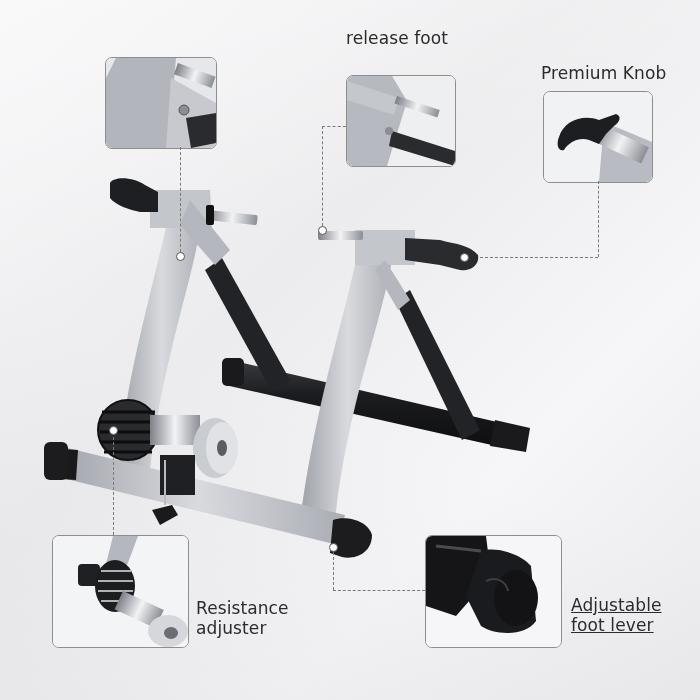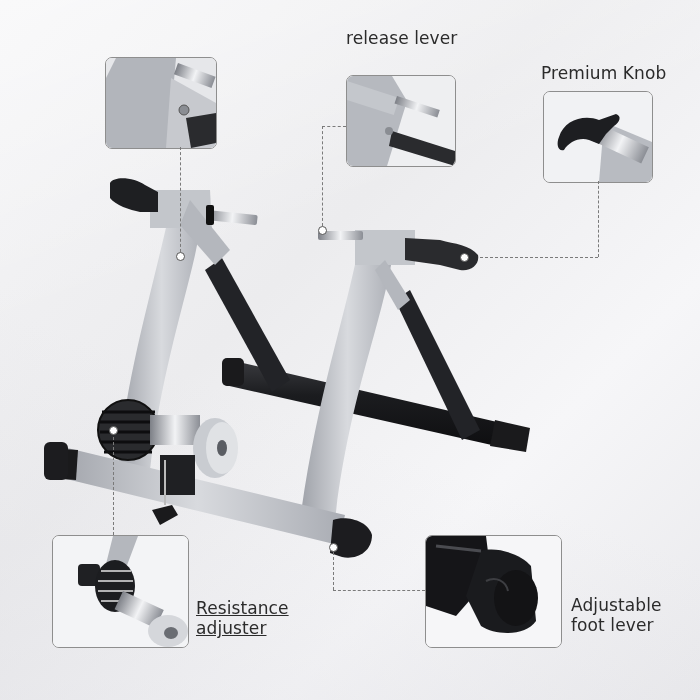--- a/index.html
+++ b/index.html
@@ -109,21 +109,21 @@
     <path d="M65,20 L110,45 L110,90 L60,90 Z" fill="#c7c9ce"></path>
     <path d="M80,60 L110,55 L110,85 L85,90 Z" fill="#2a2b2e"></path>
     <rect x="72" y="5" width="40" height="12" fill="url(#chrome)" transform="rotate(20 72 5)"></rect>
     <circle cx="78" cy="52" r="5" fill="#8a8d93" stroke="#555" stroke-width="1"></circle>
   </svg>
 </div>
 <div class="dash-v" style="left:180px;top:147px;height:105px;"></div>
 <div class="dot" style="left:176px;top:252px;"></div>
 
 <div class="label" style="left:346px;top:28px;">
-  <div>release lever</div>
+  <div>release foot</div>
 </div>
 <div class="box" style="left:346px;top:75px;width:108px;height:90px;">
   <svg width="108" height="90" viewBox="0 0 108 90">
     <rect width="108" height="90" fill="#eeeff1"></rect>
     <path d="M0,0 L45,0 L60,25 L40,90 L0,90 Z" fill="#b6b9bf"></path>
     <rect x="0" y="5" width="55" height="18" fill="#c4c7cc" transform="rotate(18 0 5)"></rect>
     <rect x="50" y="20" width="45" height="8" fill="url(#chrome)" transform="rotate(18 50 20)"></rect>
     <path d="M45,55 L108,75 L108,90 L42,70 Z" fill="#2a2b2e"></path>
     <circle cx="42" cy="55" r="4" fill="#8a8d93"></circle>
   </svg>
@@ -159,34 +159,34 @@
       <line x1="45" y1="55" x2="80" y2="55"></line>
       <line x1="48" y1="65" x2="78" y2="65"></line>
     </g>
     <rect x="70" y="55" width="45" height="20" fill="url(#chrome)" transform="rotate(25 70 55)"></rect>
     <ellipse cx="115" cy="95" rx="20" ry="16" fill="#d5d7db"></ellipse>
     <ellipse cx="118" cy="97" rx="7" ry="6" fill="#6a6d73"></ellipse>
   </svg>
 </div>
 <div class="dash-v" style="left:113px;top:432px;height:103px;"></div>
 <div class="dot" style="left:109px;top:426px;"></div>
-<div class="label" style="left:196px;top:598px;text-decoration:underline;">
+<div class="label" style="left:196px;top:598px;">
   <div>Resistance</div>
   <div>adjuster</div>
 </div>
 
 <div class="box" style="left:425px;top:535px;width:135px;height:111px;">
   <svg width="135" height="111" viewBox="0 0 135 111">
     <rect width="135" height="111" fill="#f6f6f8"></rect>
     <path d="M0,0 L60,0 L65,40 L30,80 L0,70 Z" fill="#151518"></path>
     <path d="M55,15 C70,10 95,18 105,30 L110,85 C100,100 70,100 55,90 L40,60 Z" fill="#1a1b1e"></path>
     <ellipse cx="90" cy="62" rx="22" ry="28" fill="#131315"></ellipse>
     <path d="M10,10 L55,15" stroke="#4a4b50" stroke-width="3"></path>
     <path d="M60,45 C70,40 80,45 82,55" stroke="#3d3e42" stroke-width="2" fill="none"></path>
   </svg>
 </div>
 <div class="dot" style="left:329px;top:543px;"></div>
 <div class="dash-v" style="left:333px;top:552px;height:38px;"></div>
 <div class="dash-h" style="left:333px;top:590px;width:92px;"></div>
-<div class="label" style="left:571px;top:595px;">
+<div class="label" style="left:571px;top:595px;text-decoration:underline;">
   <div>Adjustable</div>
   <div>foot lever</div>
 </div>
 
 </body></html>

